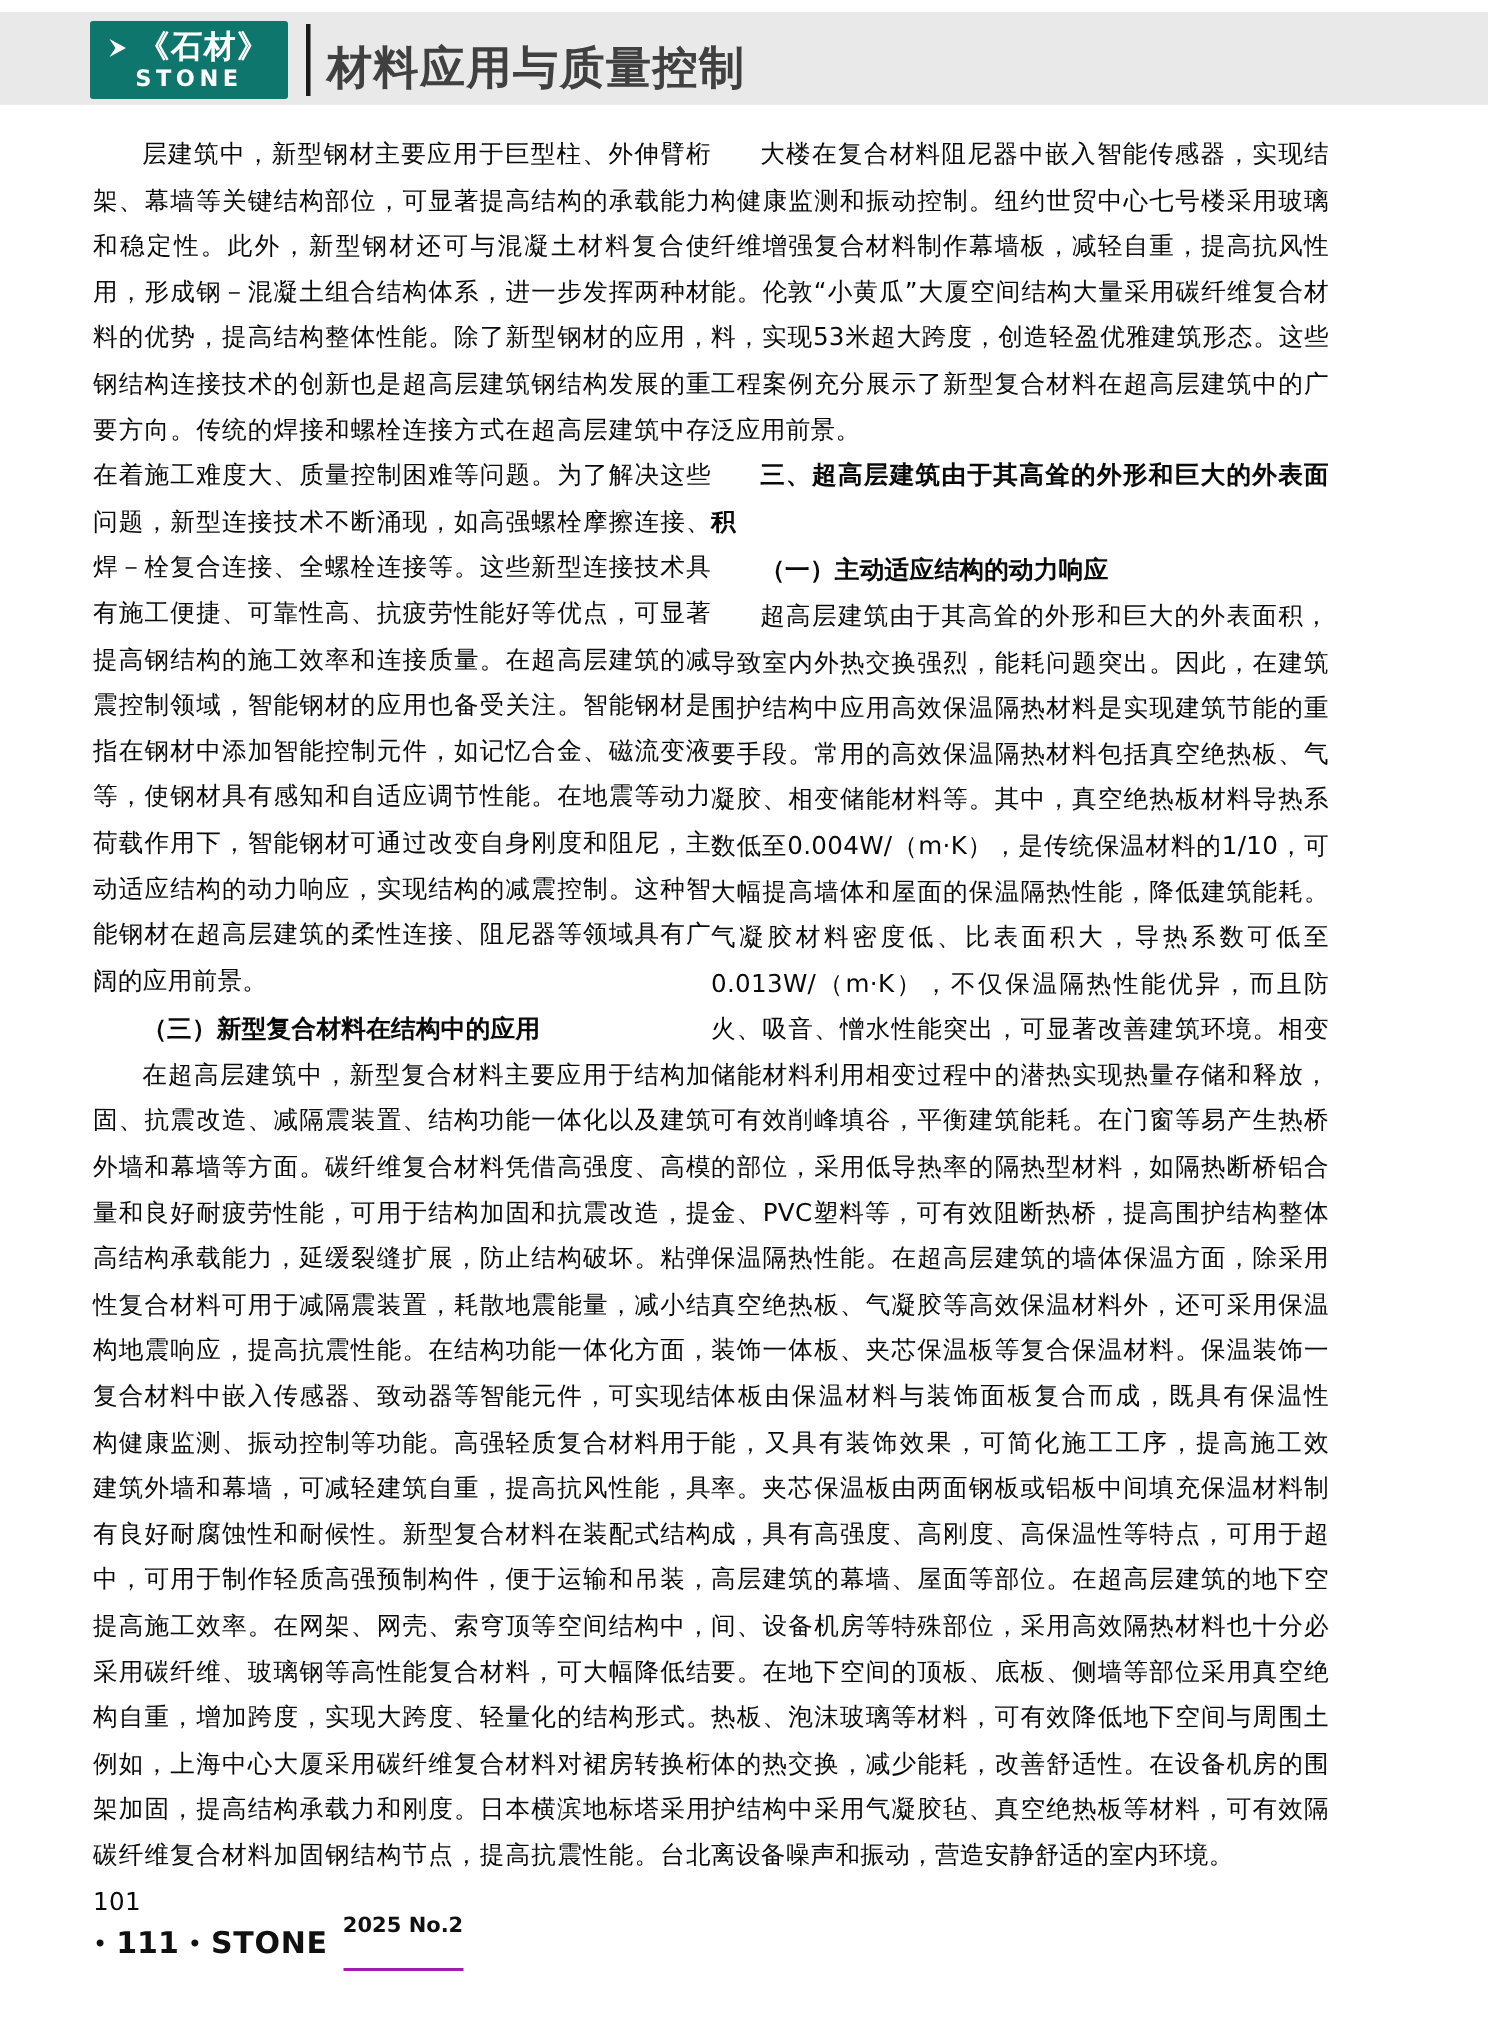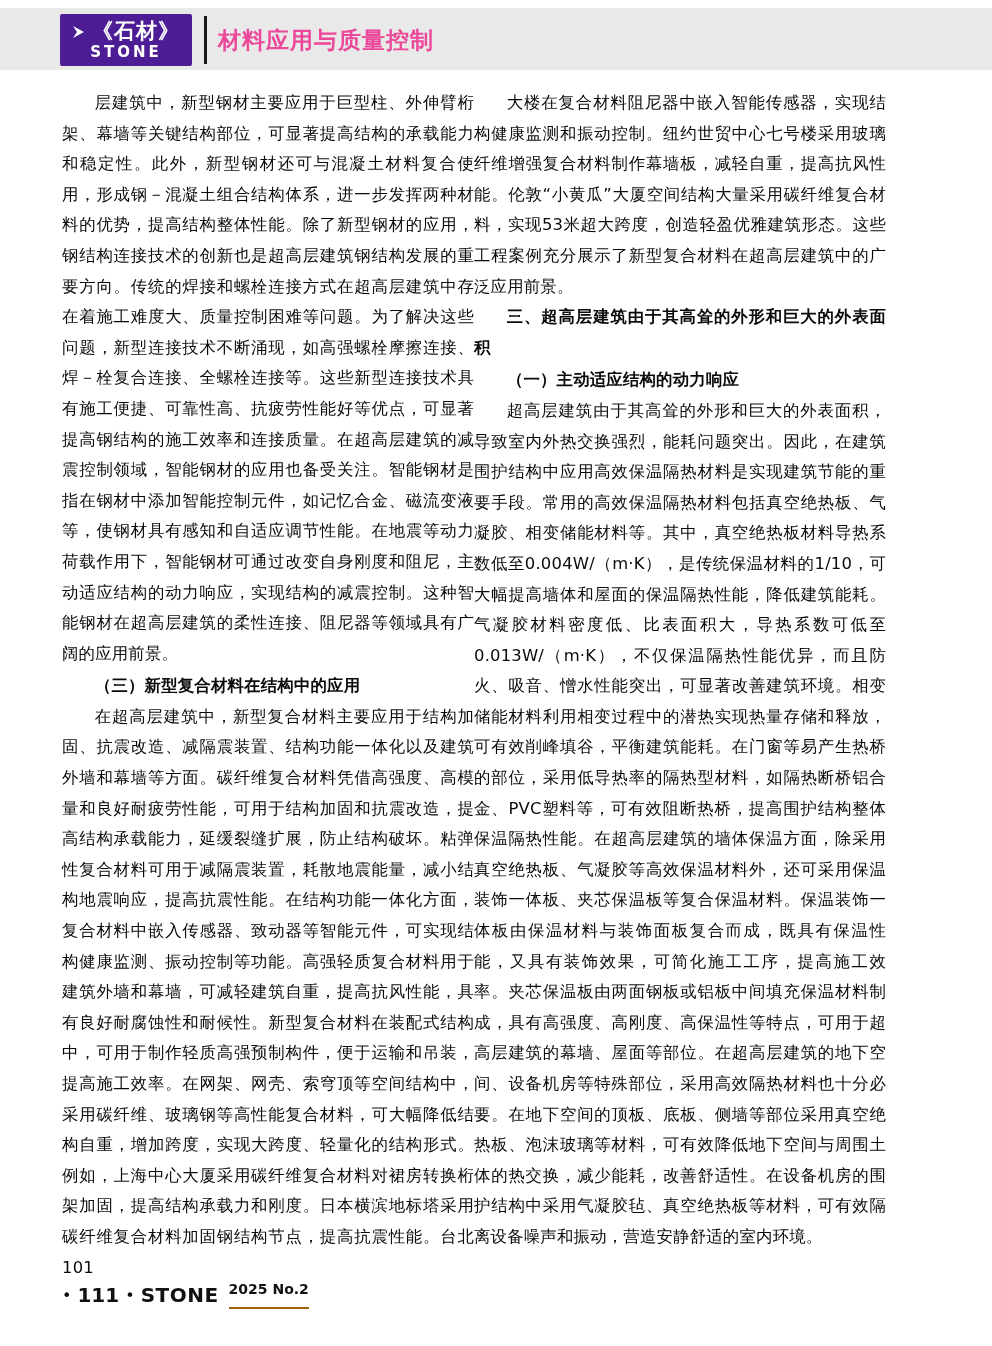--- a/index.html
+++ b/index.html
@@ -32,21 +32,21 @@
     width: 992px;
     height: 62px;
     background: #e9e9e9;
   }
   .logo-box {
     position: absolute;
     left: 60px;
     top: 14px;
     width: 132px;
     height: 52px;
-    background: #4c1d95;
+    background: #0f766e;
     color: #ffffff;
     border-radius: 2px;
     display: flex;
     flex-direction: column;
     align-items: center;
     justify-content: center;
     line-height: 1;
   }
   .logo-cn {
     font-size: 21px;
@@ -72,24 +72,24 @@
     left: 204px;
     top: 16px;
     width: 3px;
     height: 48px;
     background: #1a1a1a;
   }
   .header-title {
     position: absolute;
     left: 218px;
     top: 25px;
-    font-size: 23px;
+    font-size: 30px;
     font-weight: bold;
     letter-spacing: 1px;
-    color: #ec4899;
+    color: #404040;
     font-family: Liberation Sans, sans-serif;
   }
 
   
   .columns {
     position: absolute;
     top: 88px;
     left: 62px;
     width: 872px;
     height: 1185px;
@@ -150,22 +150,22 @@
   .footer-brand {
     font-size: 20px;
     font-weight: bold;
     letter-spacing: 0.5px;
     color: #111;
   }
   .footer-issue {
     font-size: 14px;
     font-weight: bold;
     margin-left: 10px;
-    padding-bottom: 10px;
-    border-bottom: 2px solid #a16207;
+    padding-bottom: 20px;
+    border-bottom: 2px solid #a21caf;
     color: #111;
   }
 </style>
 </head>
 <body>
 
 <div class="page-header">
   <div class="header-band"></div>
 
   <div class="logo-box">

